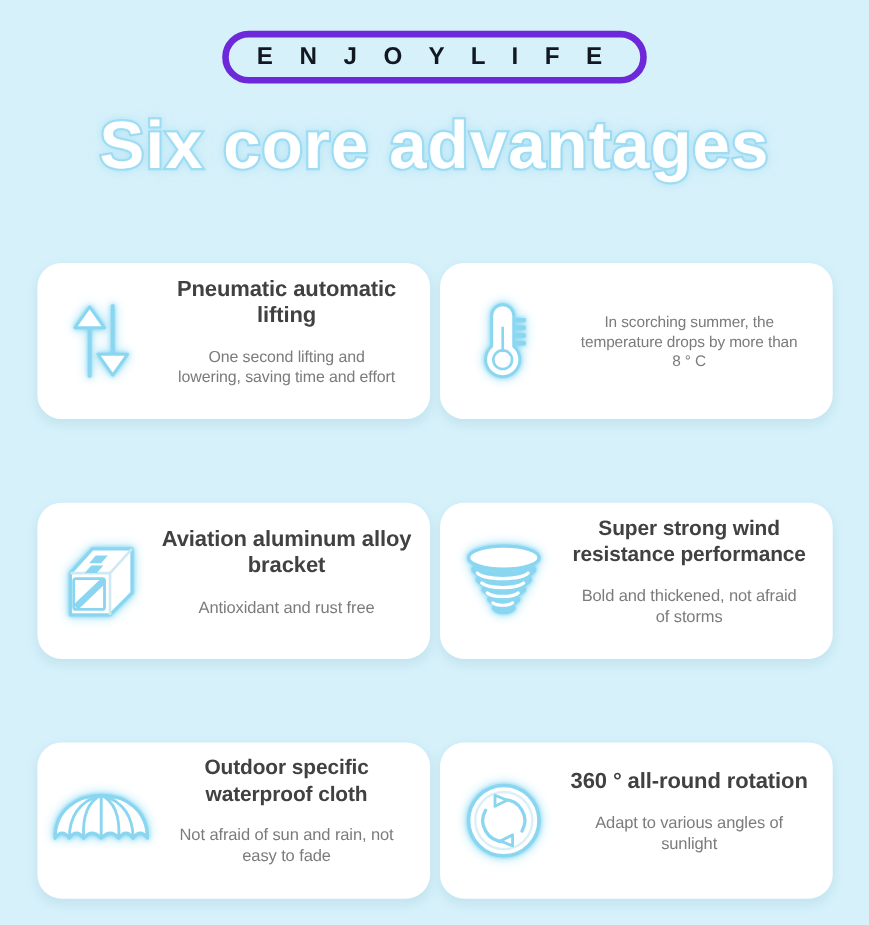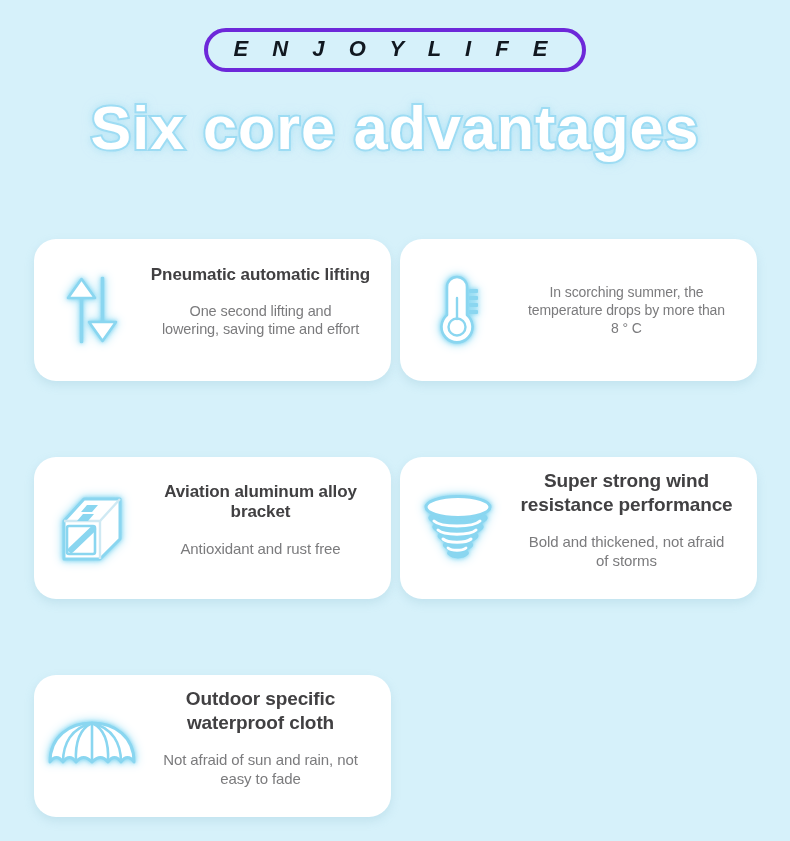--- a/index.html
+++ b/index.html
@@ -15,31 +15,30 @@
     position: relative;
   }
 
   
   .badge-wrap {
     display: flex;
     justify-content: center;
     padding-top: 28px;
   }
   .badge {
-    border: 4px solid #6d28d9;
+    border: 6px solid #6d28d9;
     border-radius: 999px;
     padding: 6px 26px 8px 26px;
     font-size: 22px;
     font-weight: 700;
     letter-spacing: 9px;
     color: #111820;
     line-height: 1;
     white-space: nowrap;
     font-family: "Liberation Sans", sans-serif;
-    font-style: italic;
   }
 
   
   .heading {
     text-align: center;
     margin: 26px 0 0 0;
     font-size: 61px;
     font-weight: 700;
     letter-spacing: 1px;
     color: #ffffff;
@@ -91,21 +90,21 @@
       drop-shadow(0 0 5px #a9e4f7);
   }
 
   .text-cell {
     flex: 1;
     text-align: center;
     padding-right: 4px;
   }
 
   .card-title {
-    font-size: 17px;
+    font-size: 20px;
     font-weight: 700;
     color: #414042;
     line-height: 1.22;
     margin: 0 0 7px 0;
     letter-spacing: -0.1px;
   }
   .card-desc {
     font-size: 15px;
     font-weight: 400;
     color: #7b7b7d;
@@ -218,14 +217,30 @@
         <path d="M46 5 C25 10 17 26 17 44" fill="none" stroke="#8ad6f0" stroke-width="2.6"></path>
         <path d="M46 5 C67 10 75 26 75 44" fill="none" stroke="#8ad6f0" stroke-width="2.6"></path>
       </svg>
     </div>
     <div class="text-cell">
       <p class="card-title">Outdoor specific waterproof cloth</p>
       <p class="card-desc">Not afraid of sun and rain, not easy to fade</p>
     </div>
   </div>
 
+  <div class="card" data-card="6">
+    <div class="icon-cell">
+      <svg width="70" height="70" viewBox="0 0 70 70">
+        <circle cx="35" cy="35" r="32" fill="#ffffff" stroke="#8ad6f0" stroke-width="3.2"></circle>
+        <circle cx="35" cy="35" r="26" fill="none" stroke="#dceff7" stroke-width="2.2"></circle>
+        <path d="M35 16 a19 19 0 0 1 16.5 28.5" fill="none" stroke="#8ad6f0" stroke-width="3" stroke-linecap="round"></path>
+        <path d="M35 54 a19 19 0 0 1 -16.5 -28.5" fill="none" stroke="#8ad6f0" stroke-width="3" stroke-linecap="round"></path>
+        <path d="M27 12 L38 16.5 L27 22 Z" fill="#ffffff" stroke="#8ad6f0" stroke-width="2.6" stroke-linejoin="round"></path>
+        <path d="M43 48 L32 53.5 L43 58 Z" fill="#ffffff" stroke="#8ad6f0" stroke-width="2.6" stroke-linejoin="round"></path>
+      </svg>
+    </div>
+    <div class="text-cell">
+      <p class="card-title">360 ° all-round rotation</p>
+      <p class="card-desc">Adapt to various angles of sunlight</p>
+    </div>
+  </div>
 
 </div>
 
 </body></html>

